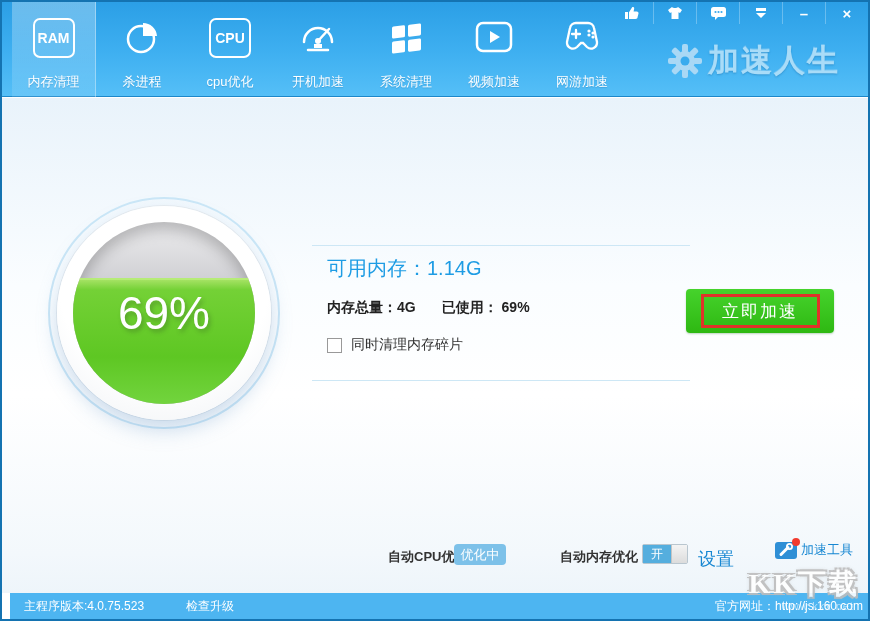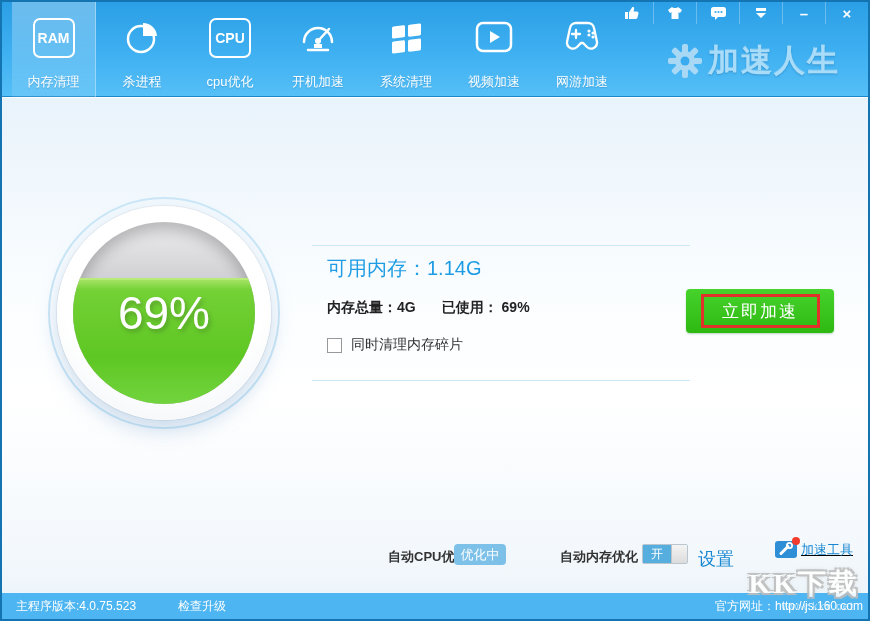--- a/index.html
+++ b/index.html
@@ -99,27 +99,27 @@
   .toggle {
     position:absolute; left:640px; top:446px; width:46px; height:20px;
     border:1px solid #b9c6cf; border-radius:2px; display:flex; cursor:pointer; background:#fff;
   }
   .toggle-on {
     width:28px; background:#55aede; color:#fff; font-size:12px;
     display:flex; align-items:center; justify-content:center;
   }
   .toggle-knob { flex:1; background:linear-gradient(180deg,#f4f4f4,#dcdcdc); border-left:1px solid #c4c4c4; }
   .settings-link { position:absolute; left:696px; top:449px; font-size:18px; color:#1787d2; cursor:pointer; }
-  .tools { position:absolute; left:773px; top:443px; display:flex; cursor:pointer;text-decoration:underline; }
+  .tools { position:absolute; left:773px; top:443px; display:flex; align-items:center; cursor:pointer; }
   .toolbox { position:relative; width:22px; height:17px; background:#2f8fd6; border-radius:3px; }
   .red-dot { position:absolute; right:-3px; top:-4px; width:8px; height:8px; background:#f23b2f; border-radius:50%; }
   .tools-label { margin-left:4px; font-size:13px; color:#1787d2; }
   
   .statusbar {
-    position:absolute; bottom:0; left:0; right:0; height:26px;
+    position:absolute; bottom:0; left:8px; right:0; height:26px;
     background:#4db5f1; color:#fff; font-size:12px;
     display:flex; align-items:center;justify-content:flex-end;
   }
   .sb-version { margin-left:14px; }
   .sb-update { margin-left:42px; cursor:pointer; }
   .sb-site { margin-left:auto; margin-right:5px; }
   
   .watermark {
     position:absolute; right:8px; top:563px; z-index:6; pointer-events:none;
     font-size:28px; font-weight:bold; color:#fff;

